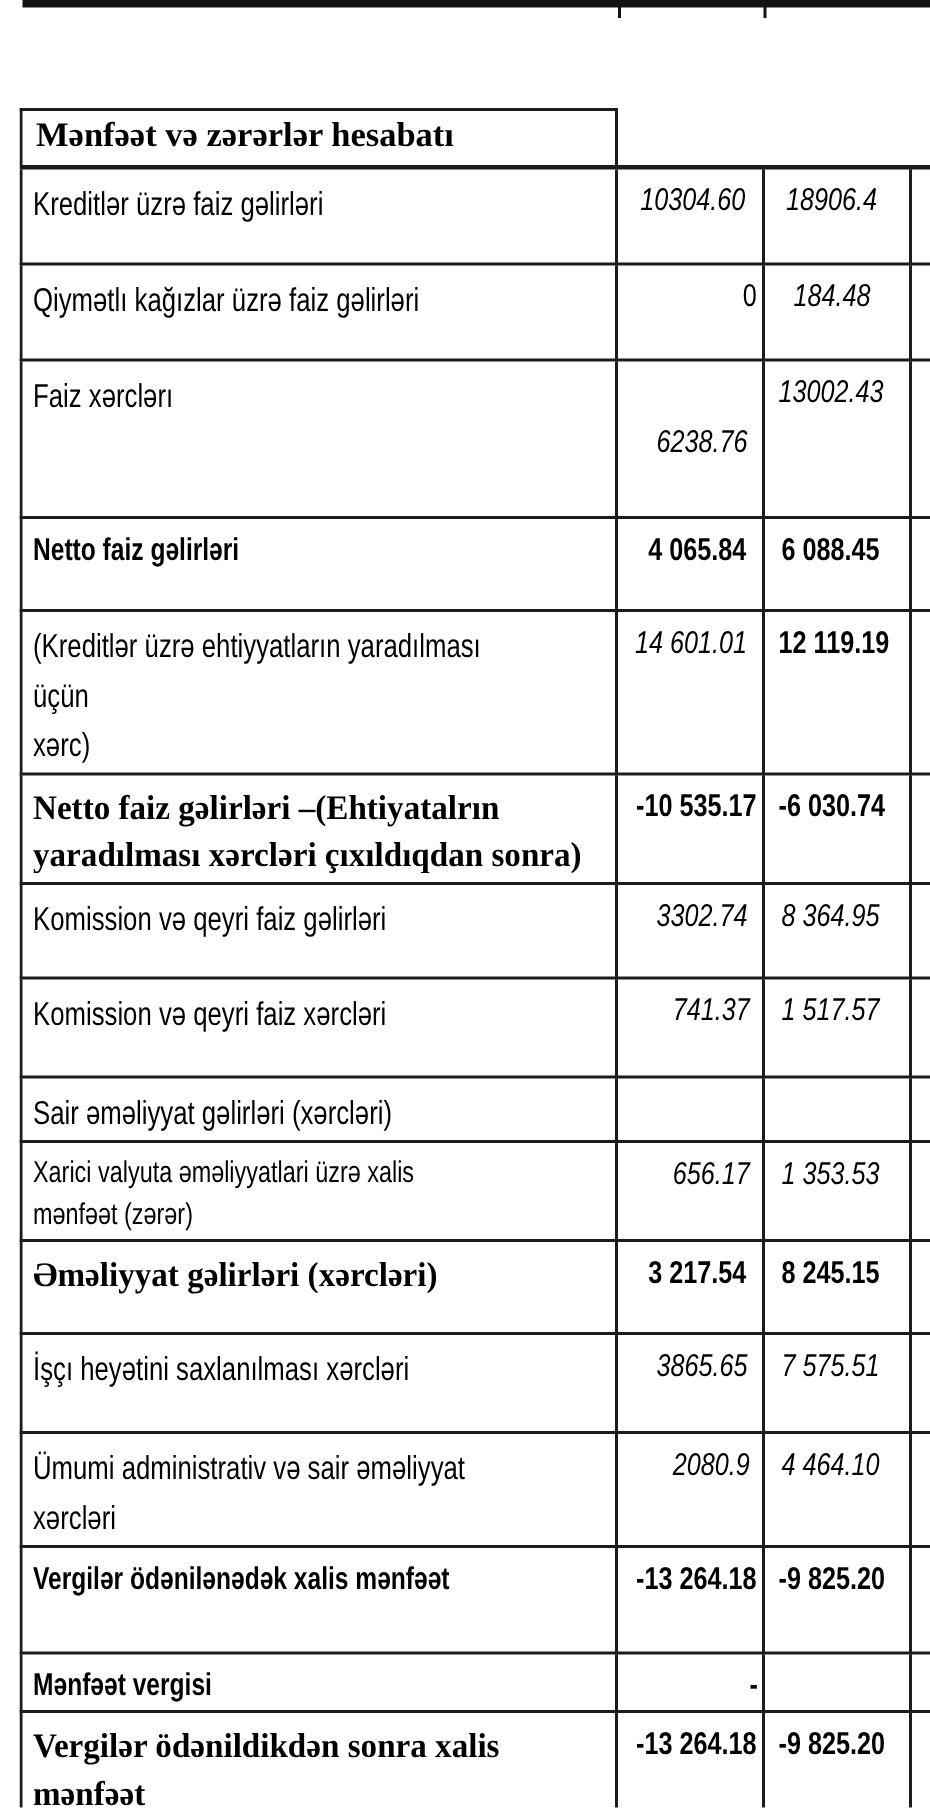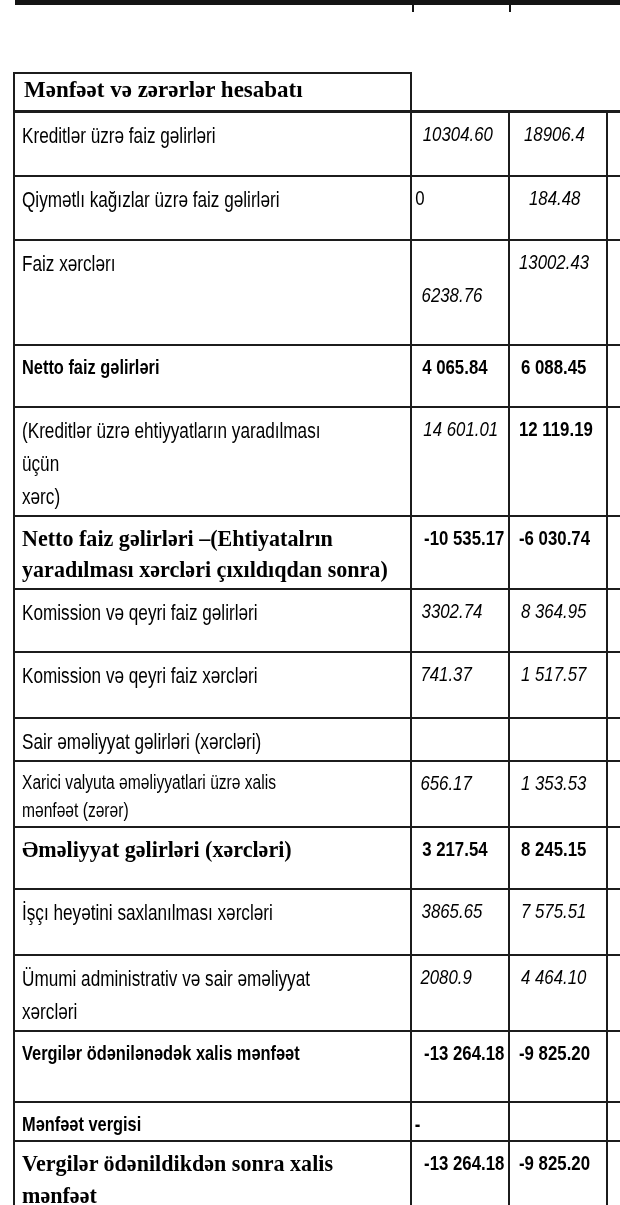--- a/index.html
+++ b/index.html
@@ -43,21 +43,21 @@
     font-size:23px;
     padding:3px 4px 2px 9px;
     height:31px;
     border-bottom:3px solid #1c1c1c;
   }
   td.hdr-spacer {
     border:none;
     border-bottom:3px solid #1c1c1c;
   }
   td.lbl { padding:6px 4px 2px 7px; }
-  td.v1  { text-align:left; padding:9px 2px 2px 2px; }
+  td.v1  { text-align:right; padding:9px 2px 2px 2px; }
   td.v2  { text-align:center;  padding:9px 2px 2px 9px; }
   td.v3  { }
 
   .lbl-inner {
     display:inline-block;
     white-space:pre-line;
   }
   .sans       { font-size:22px; line-height:1.5; }
   .sans-small { font-size:20px; line-height:1.4; }
   .sans-bold  { font-size:21px; line-height:1.4; font-weight:bold; }

